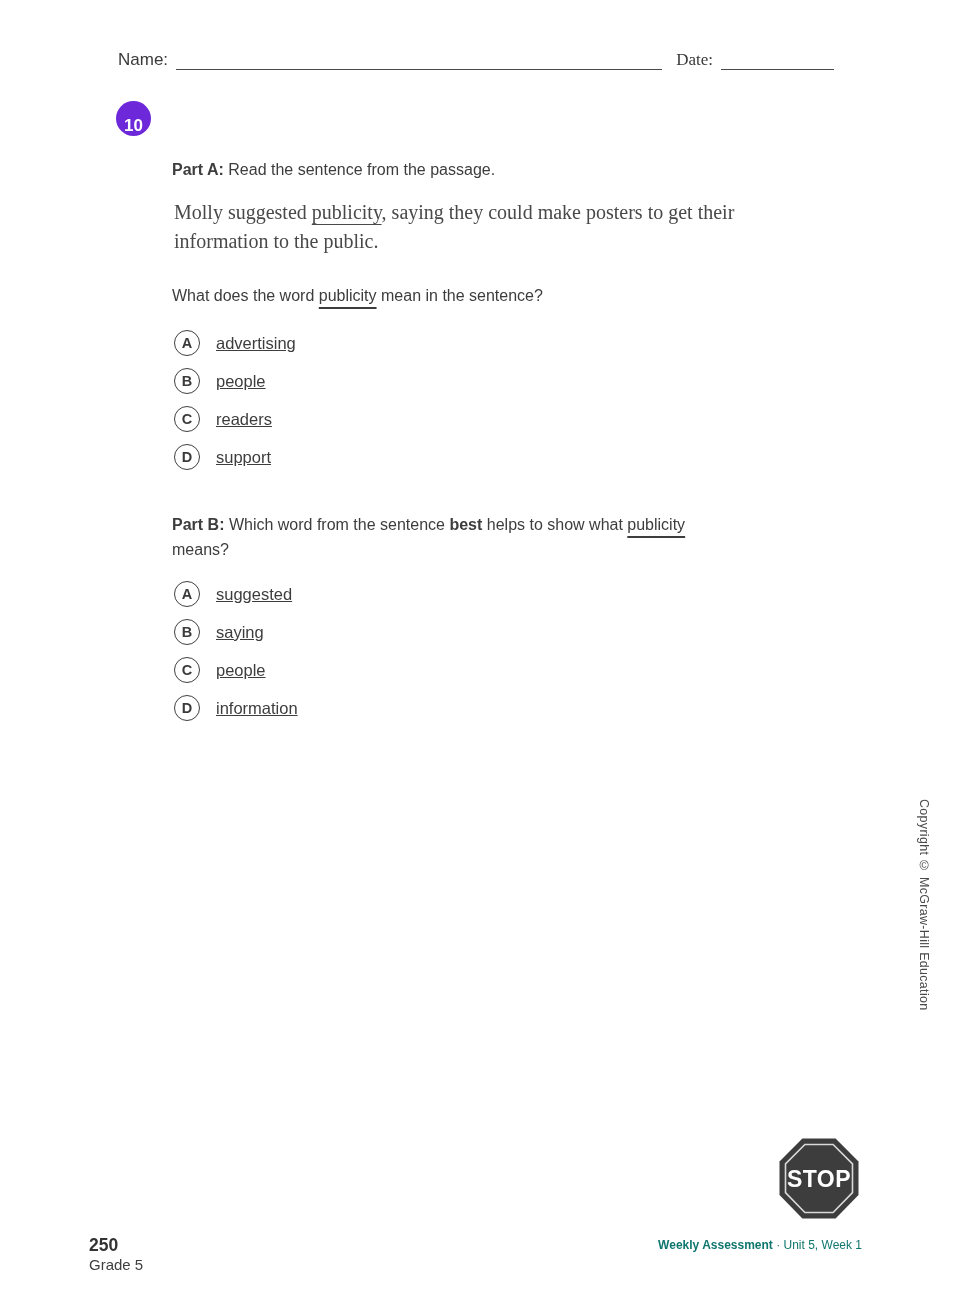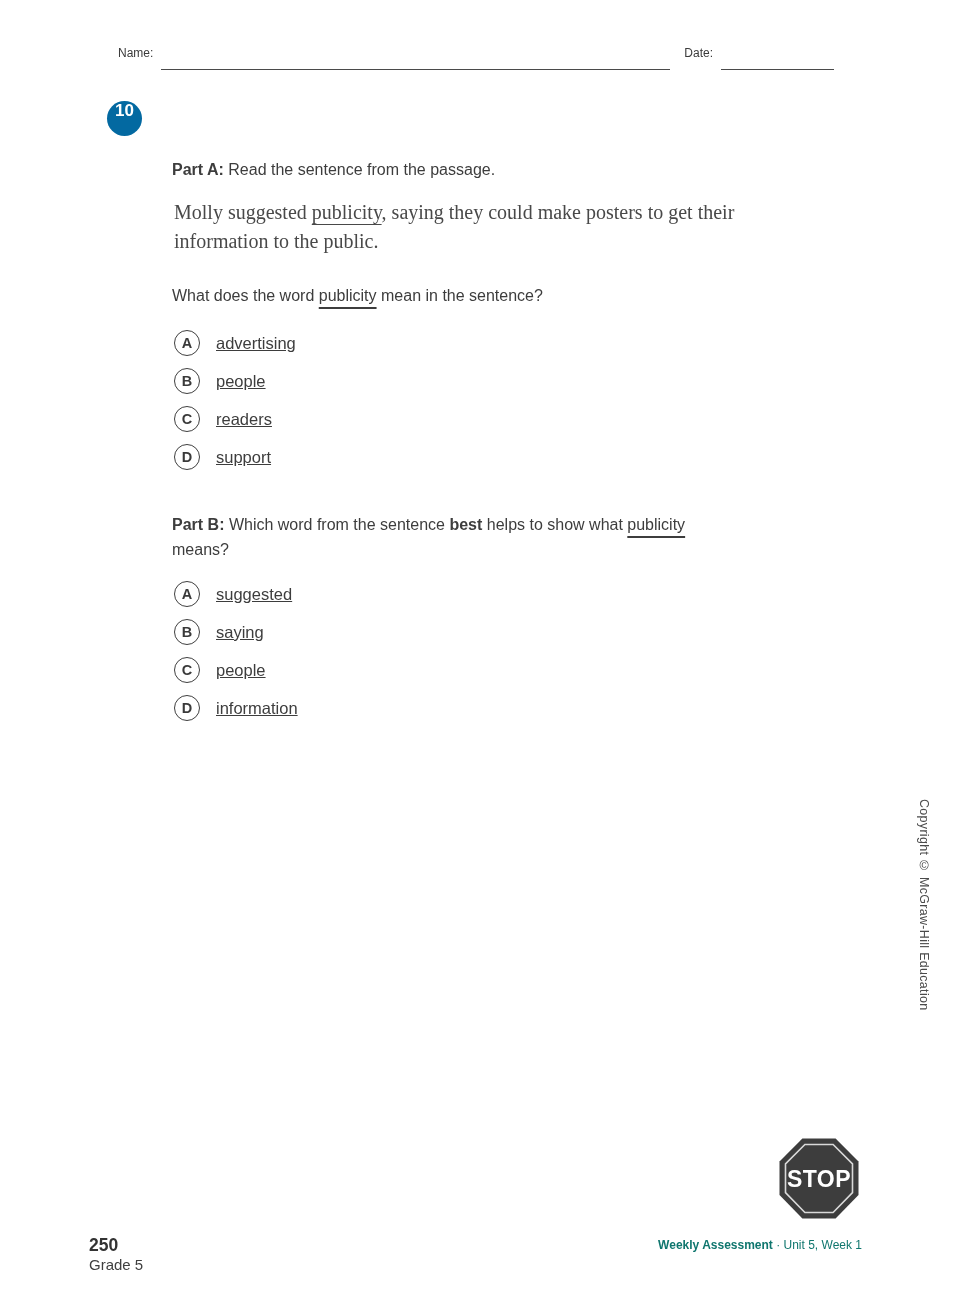--- a/index.html
+++ b/index.html
@@ -13,46 +13,46 @@
     color: #3d3d3d;
     overflow: hidden;
   }
 
   
   .header-row {
     position: absolute;
     left: 118px; top: 46px;
     width: 716px;
     display: flex;
-    align-items: flex-start;
-    font-size: 12px;
+    align-items: flex-end;
+    font-size: 17px;
     font-weight: 400;
     color: #3a3a3a;
   }
   .write-line {
     border-bottom: 1.7px solid #4a4a4a;
     height: 24px;
     margin-left: 8px;
   }
   .name-line { flex: 1; }
-  .date-label { margin-left: 14px; }
+  .date-label { margin-left: 14px; font-family: Liberation Serif, serif; }
   .date-line { width: 113px; }
 
   
   .q-badge {
     position: absolute;
-    left: 107px; top: 101px;
+    left: 116px; top: 101px;
     width: 35px; height: 35px;
     border-radius: 50%;
-    background: #0369a1;
+    background: #6d28d9;
     color: #ffffff;
     font-size: 17px;
     font-weight: 700;
     display: flex;
-    align-items: flex-start;
+    align-items: flex-end;
     justify-content: center;
   }
 
   .instruction {
     position: absolute;
     left: 172px; top: 109px;
     font-size: 16px;
     letter-spacing: 0.1px;
   }
 

